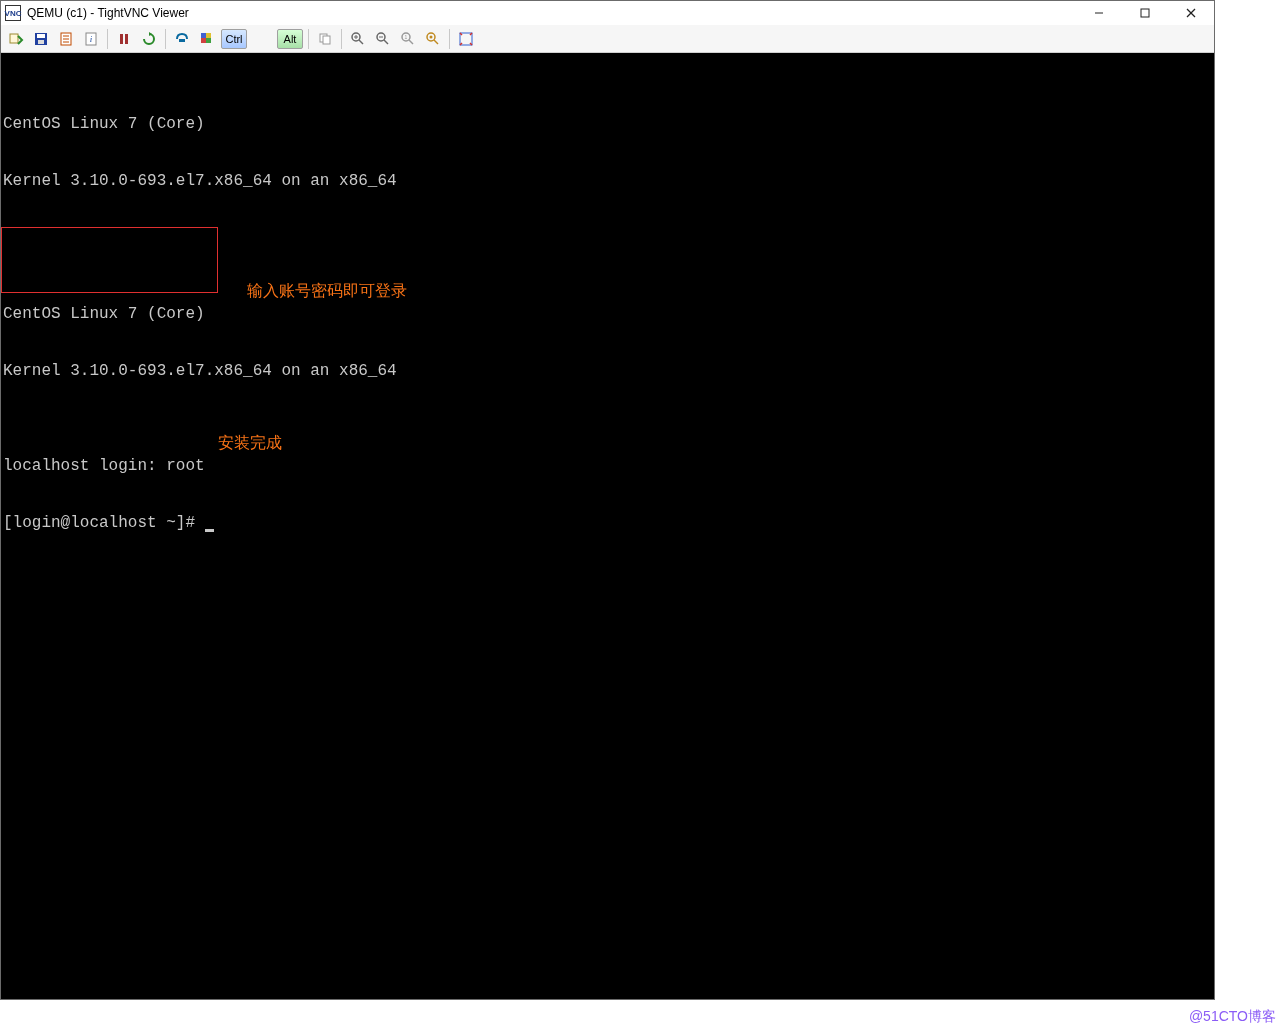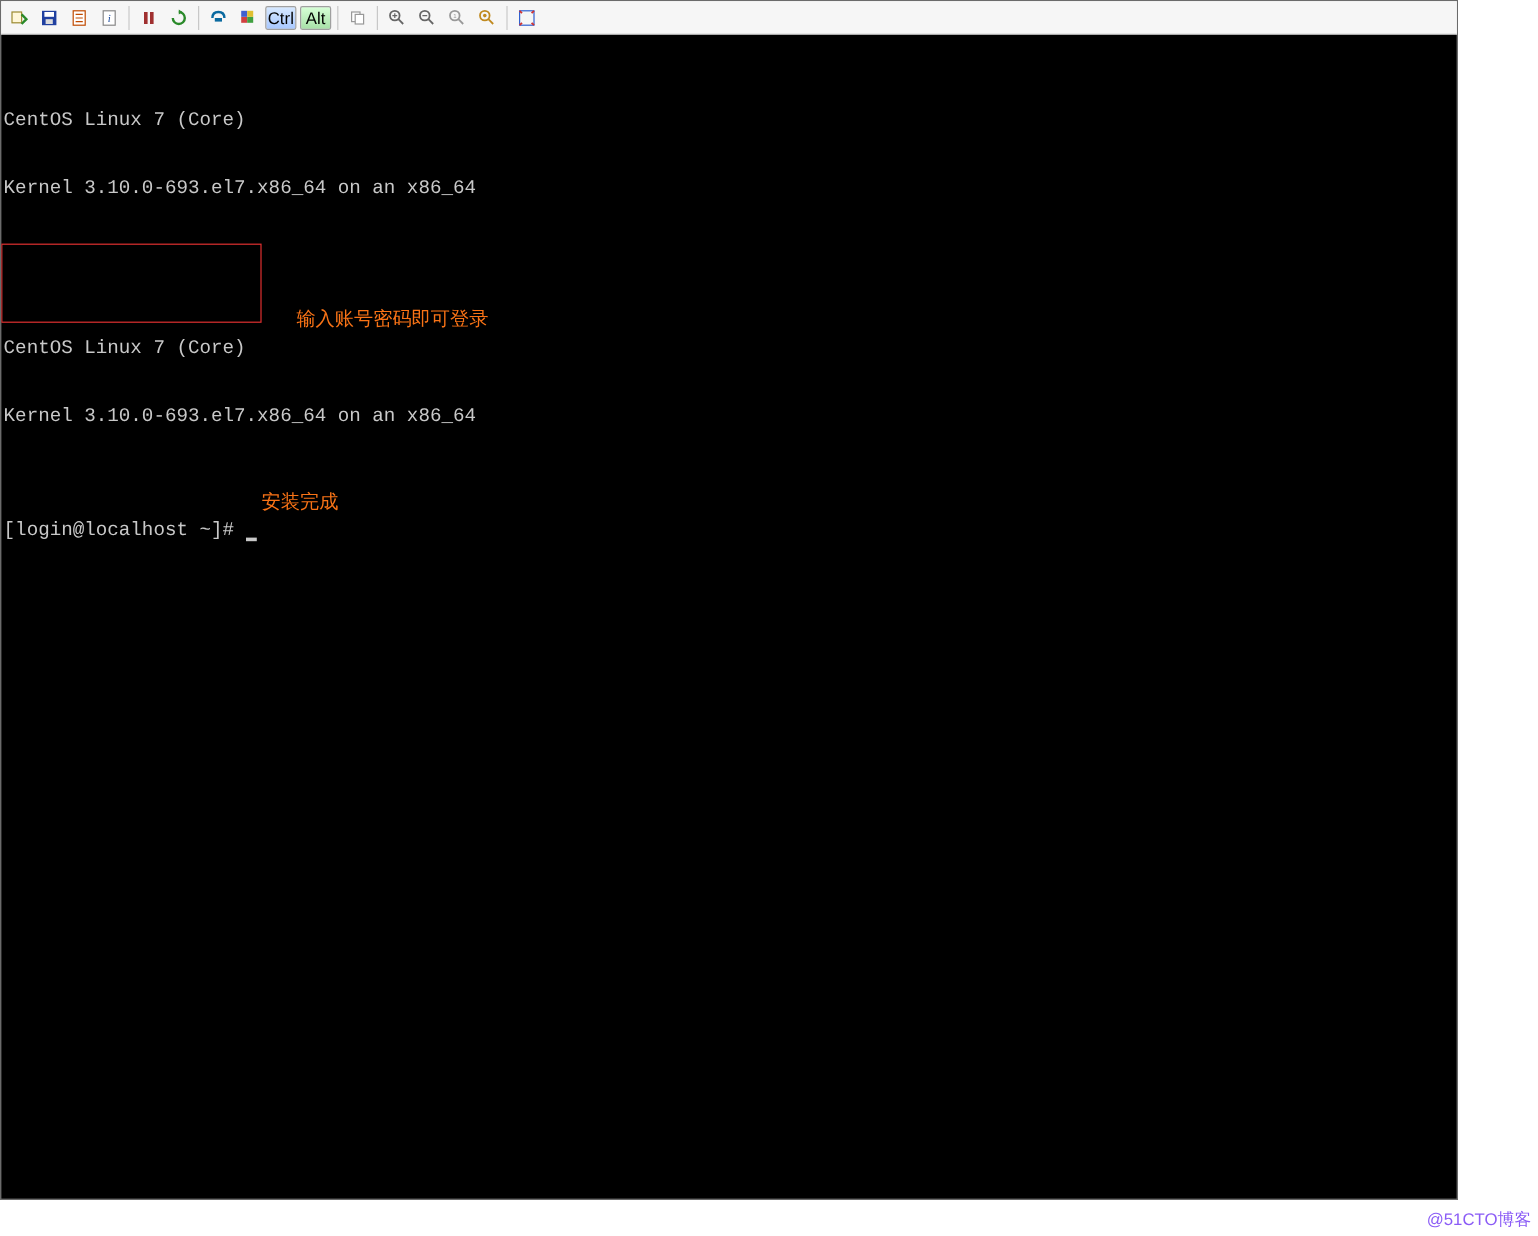--- a/index.html
+++ b/index.html
@@ -76,26 +76,26 @@
   .tb-btn svg { width: 16px; height: 16px; }
   .tb-sep {
     width: 1px; height: 20px;
     background: #c8c8c8;
     margin: 0 2px;
   }
   .tb-key {
     width: 26px; height: 20px;
     border: 1px solid #a0a0a0;
     border-radius: 2px;
-    font-size: 14px;
+    font-size: 11px;
     display: flex; align-items: center; justify-content: center;
     color: #000;
   }
   .tb-key.ctrl { background: linear-gradient(#d6e8ff,#a8c8ff); }
-  .tb-key.alt  { background: linear-gradient(#d6ffd6,#a8e0a8); }
+  .tb-key.alt  { background: linear-gradient(#d6ffd6,#a8e0a8); margin-left: 27px; }
   .terminal {
     flex: 1;
     background: #000000;
     color: #c8c8c8;
     font-family: "Consolas","Liberation Mono",monospace;
     font-size: 16px;
     line-height: 19px;
     padding: 24px 0 0 0;
     position: relative;
     white-space: pre;
@@ -119,20 +119,42 @@
     right: 6px; bottom: 4px;
     font-size: 14px;
     color: #8b5cf6;
     font-family: "Microsoft YaHei",sans-serif;
   }
 </style>
 </head>
 <body>
 
 <div class="window">
+  <div class="titlebar">
+    <span class="app-icon">VNC</span>
+    <span>QEMU (c1) - TightVNC Viewer</span>
+    <div class="win-controls">
+      <div class="ctl">
+        <svg viewBox="0 0 10 10">
+            <line x1="1" y1="5" x2="9" y2="5" stroke="#222" stroke-width="1"></line>
+          </svg>
+      </div>
+      <div class="ctl">
+        <svg viewBox="0 0 10 10">
+            <rect x="1" y="1" width="8" height="8" fill="none" stroke="#222" stroke-width="1"></rect>
+          </svg>
+      </div>
+      <div class="ctl">
+        <svg viewBox="0 0 10 10">
+            <line x1="1" y1="1" x2="9" y2="9" stroke="#222" stroke-width="1.3"></line>
+            <line x1="9" y1="1" x2="1" y2="9" stroke="#222" stroke-width="1.3"></line>
+          </svg>
+      </div>
+    </div>
+  </div>
 
   <div class="toolbar">
 
     <div class="tb-btn" title="New connection">
       <svg viewBox="0 0 16 16">
           <rect x="2" y="3" width="8" height="9" fill="#fff7d8" stroke="#9b8a30"></rect>
           <path d="M10 5 L14 9 L10 13" fill="none" stroke="#2a8a2a" stroke-width="2"></path>
         </svg>
     </div>
     <div class="tb-btn" title="Save">
@@ -237,20 +259,21 @@
   </div>
 
   <div class="terminal">
     <div class="term-line">CentOS Linux 7 (Core)</div>
     <div class="term-line">Kernel 3.10.0-693.el7.x86_64 on an x86_64</div>
     <div class="term-line"></div>
     <div class="term-line"></div>
     <div class="term-line">CentOS Linux 7 (Core)</div>
     <div class="term-line">Kernel 3.10.0-693.el7.x86_64 on an x86_64</div>
     <div class="term-line"></div>
+    <div class="term-line">localhost login: root</div>
     <div class="term-line"><span>[login@localhost ~]# </span><span class="cursor-block"></span></div>
 
     <div class="highlight-box" style="left:0px; top:174px; width:217px; height:66px;"></div>
     <div class="ann" style="left:246px; top:228px;">输入账号密码即可登录</div>
     <div class="ann" style="left:196px; top:380px;margin-left:21px;">安装完成</div>
   </div>
 </div>
 
 <div class="watermark">@51CTO博客</div>
 

